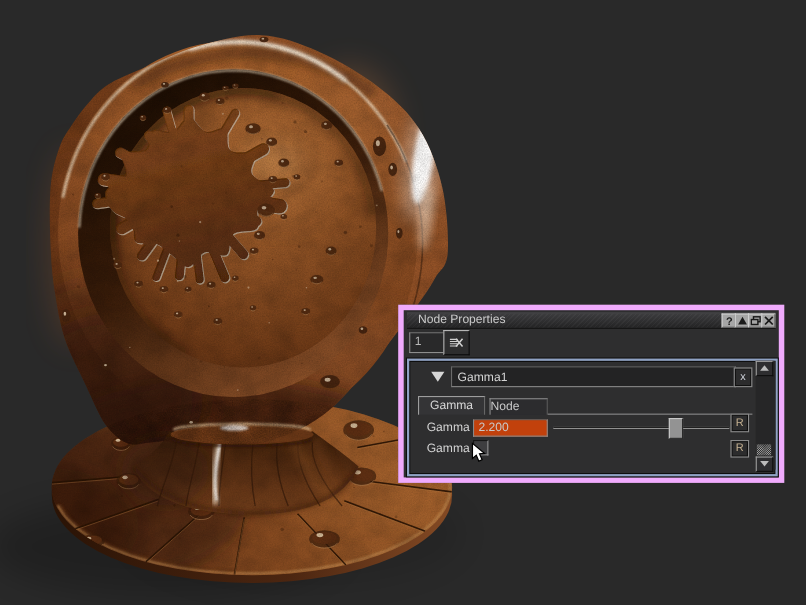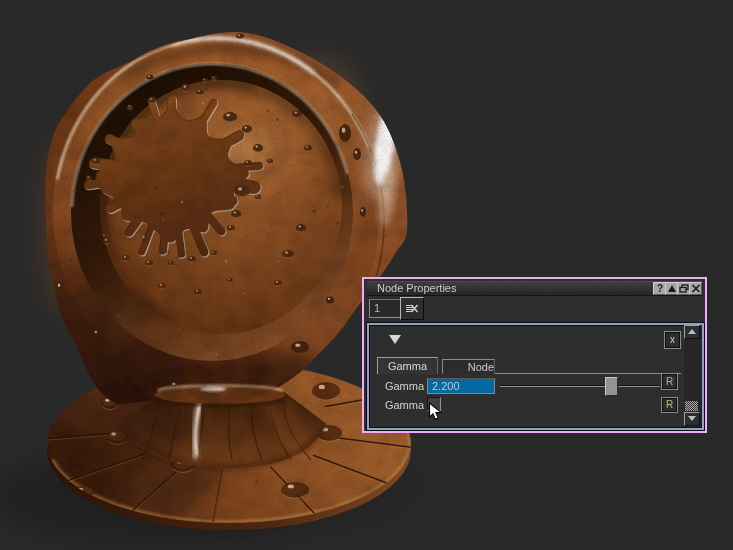--- a/index.html
+++ b/index.html
@@ -2,21 +2,21 @@
 <html><head>
 <meta charset="utf-8">
 <style>
 html,body{margin:0;padding:0;}
 body{width:733px;height:550px;overflow:hidden;background:#292929;position:relative;
      font-family:"Liberation Sans",sans-serif;}
 #scene{position:absolute;left:0;top:0;}
 .abs{position:absolute;}
 
 #panel{position:absolute;left:362px;top:277px;width:341px;height:152px;
-  background:#2e2e2f;border:2px solid #f0abfc;}
+  background:#2e2e2f;border:5px solid #f0abfc;}
 #titlebar{position:absolute;left:3px;top:2px;width:335px;height:13px;
   background:linear-gradient(#3e3e40,#252526);
   background-image:repeating-linear-gradient(135deg,rgba(255,255,255,0.025) 0 1px,rgba(0,0,0,0.04) 1px 3px),linear-gradient(#3e3e40,#252526);
   border-top:1px solid #4a4a4c;border-bottom:1px solid #141414;}
 #titletext{position:absolute;left:10px;top:0px;font-size:11px;color:#cacaca;line-height:13px;}
 .tbtn{position:absolute;top:3px;width:11px;height:11px;background:#a6a6a6;
   border-top:1px solid #cfcfcf;border-left:1px solid #cfcfcf;
   border-right:1px solid #5a5a5a;border-bottom:1px solid #5a5a5a;
   color:#161616;font-size:10px;font-weight:bold;text-align:center;line-height:11px;}
 
@@ -33,24 +33,24 @@
   color:#d4d4d4;font-size:11px;line-height:18px;padding-left:5px;}
 #tri{position:absolute;left:20px;top:10px;width:0;height:0;
   border-left:6.5px solid transparent;border-right:6.5px solid transparent;border-top:9px solid #d6d6d6;}
 .sqbtn{position:absolute;background:#2c2c2d;border:1px solid #8a8a8a;
   box-shadow:inset 0 0 0 1px #101010;color:#c6cad2;font-size:11px;text-align:center;}
 #tab1{position:absolute;left:8px;top:32px;width:59px;height:16px;background:#343436;
   border-top:1px solid #9d9d9d;border-left:1px solid #9d9d9d;border-right:1px solid #666;
   color:#d8d8d8;font-size:11px;text-align:center;line-height:16px;}
 #tab2{position:absolute;left:73px;top:34px;width:51px;height:14px;background:#2c2c2e;
   border-top:1px solid #8a8a8a;border-left:1px solid #8a8a8a;border-right:1px solid #5a5a5a;
-  color:#c8c8c8;font-size:11px;text-align:right;line-height:14px;}
+  color:#c8c8c8;font-size:11px;text-align:left;line-height:14px;}
 #tabline{position:absolute;left:126px;top:48px;width:186px;height:1px;background:#8a8a8a;}
 .lbl{position:absolute;color:#d4d4d4;font-size:11px;}
-#vfield{position:absolute;left:58px;top:53px;width:62px;height:14px;background:#0369a1;
+#vfield{position:absolute;left:58px;top:53px;width:62px;height:14px;background:#c2410c;
   border:1px solid #888;border-top-color:#5a5a5a;color:#c8c8c8;font-size:11px;line-height:14px;padding-left:4px;}
 #track{position:absolute;left:131px;top:60px;width:160px;height:1px;background:#909090;border-top:1px solid #151515;}
 #handle{position:absolute;left:236px;top:52px;width:11px;height:17px;background:#939393;
   border-top:1px solid #c8c8c8;border-left:1px solid #c8c8c8;border-right:1px solid #2a2a2a;border-bottom:1px solid #2a2a2a;}
 #chk{position:absolute;left:58px;top:72px;width:12px;height:12px;background:#3e3e40;
   border:1px solid #909090;border-top-color:#161616;border-left-color:#161616;}
 
 #sbar{position:absolute;left:315px;top:0px;width:18px;height:99px;background:#262627;}
 .sbtn{position:absolute;left:0px;width:14px;height:12px;background:#2e2e30;
   border-top:1px solid #a0a0a0;border-left:1px solid #a0a0a0;border-right:1px solid #0e0e0e;border-bottom:1px solid #0e0e0e;}
@@ -489,20 +489,21 @@
         <line x1="5" y1="7.5" x2="12" y2="7.5"></line>
         <line x1="5" y1="9.5" x2="12" y2="9.5"></line>
         <line x1="5" y1="11.5" x2="12" y2="11.5"></line>
         <line x1="5" y1="13.5" x2="12" y2="13.5"></line>
         <path d="M10.5 7 L16.5 14 M16.5 7 L10.5 14" stroke-width="1.4"></path>
       </g>
     </svg>
   </div>
   <div id="ibox">
     <div id="tri"></div>
+    <div id="g1field">Gamma1</div>
     <div class="sqbtn" style="left:295px;top:6px;width:15px;height:16px;line-height:16px;font-size:10px;color:#ccd0d8;">x</div>
     <div id="tab1">Gamma</div>
     <div id="tab2">Node</div>
     <div id="tabline"></div>
     <div class="lbl" style="left:8px;top:55px;width:47px;text-align:right;">Gamma</div>
     <div id="vfield">2.200</div>
     <div id="track"></div>
     <div id="handle"></div>
     <div class="lbl" style="left:8px;top:74px;width:47px;text-align:right;">Gamma</div>
     <div id="chk"></div>

